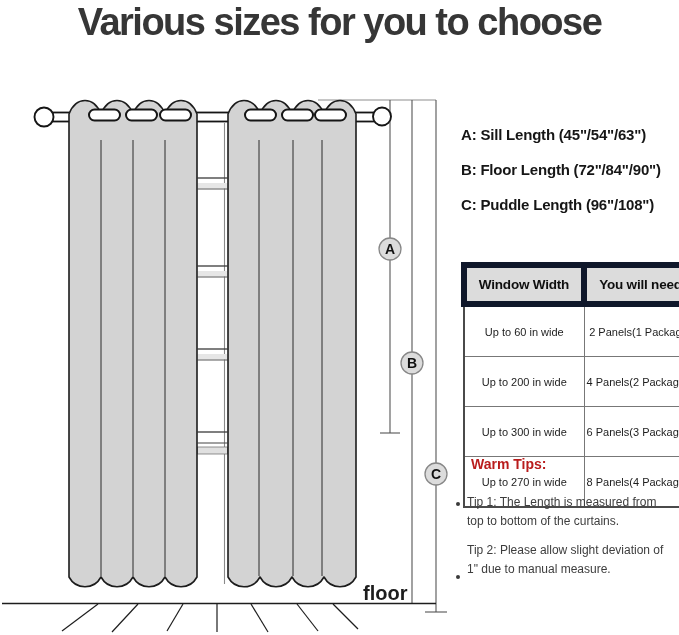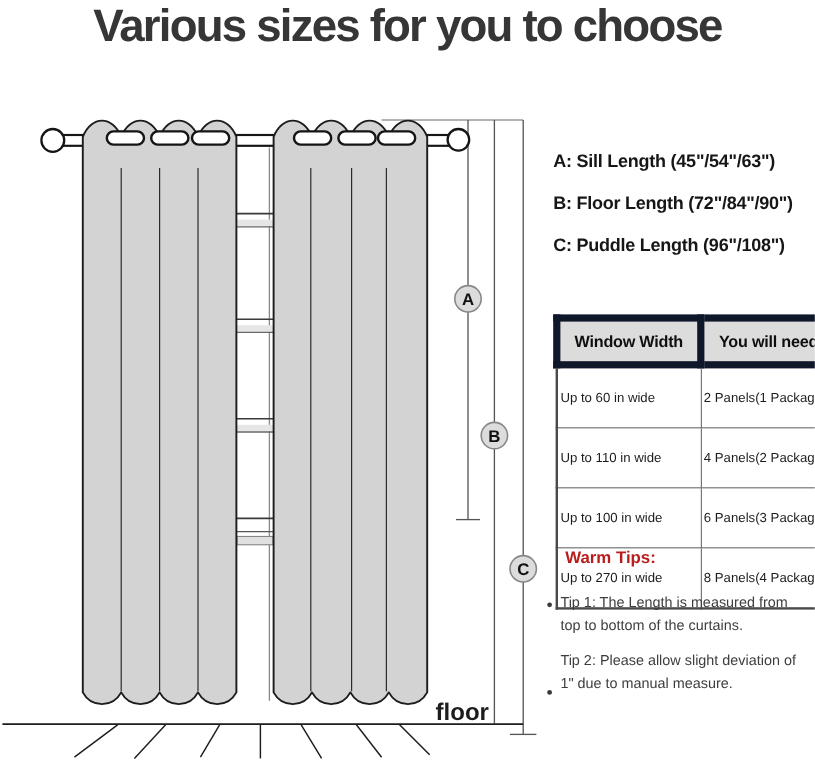--- a/index.html
+++ b/index.html
@@ -22,21 +22,21 @@
     position:absolute;left:461px;top:262px;width:213px;
     border-collapse:collapse;table-layout:fixed;
     border:2px solid #4a4a4a;
   }
   .panels-table th{
     height:33px;background:#dcdcdc;font-size:13.5px;font-weight:bold;color:#0f0f0f;
     border:6px solid #0f172a;text-align:center;letter-spacing:-0.2px;padding:0 2px;
   }
   .panels-table td{
     height:25px;font-size:11px;color:#1d1d1d;border:1px solid #777;
-    text-align:left;padding:12px 2px;white-space:nowrap;
+    text-align:center;padding:12px 2px;white-space:nowrap;
   }
   .col-w1{width:110px;} .col-w2{width:103px;}
   .warm-heading{
     position:absolute;left:471px;top:456px;font-size:14px;font-weight:bold;color:#b91c1c;
   }
   .tip{
     position:absolute;left:456px;width:218px;display:flex;gap:7px;
     font-size:12px;line-height:19px;color:#3d3d3d;
   }
   .tip-1{top:493px;} .tip-2{top:541px;align-items:flex-end;}
@@ -158,25 +158,25 @@
       <th class="col-w1">Window Width</th>
       <th class="col-w2">You will need</th>
     </tr>
   </thead>
   <tbody>
     <tr>
       <td>Up to 60 in wide</td>
       <td>2 Panels(1 Package)</td>
     </tr>
     <tr>
-      <td>Up to 110 in wide</td>
+      <td>Up to 200 in wide</td>
       <td>4 Panels(2 Packages)</td>
     </tr>
     <tr>
-      <td>Up to 100 in wide</td>
+      <td>Up to 300 in wide</td>
       <td>6 Panels(3 Packages)</td>
     </tr>
     <tr>
       <td>Up to 270 in wide</td>
       <td>8 Panels(4 Packages)</td>
     </tr>
   </tbody>
 </table>
 
 <div class="warm-heading">Warm Tips:</div>

